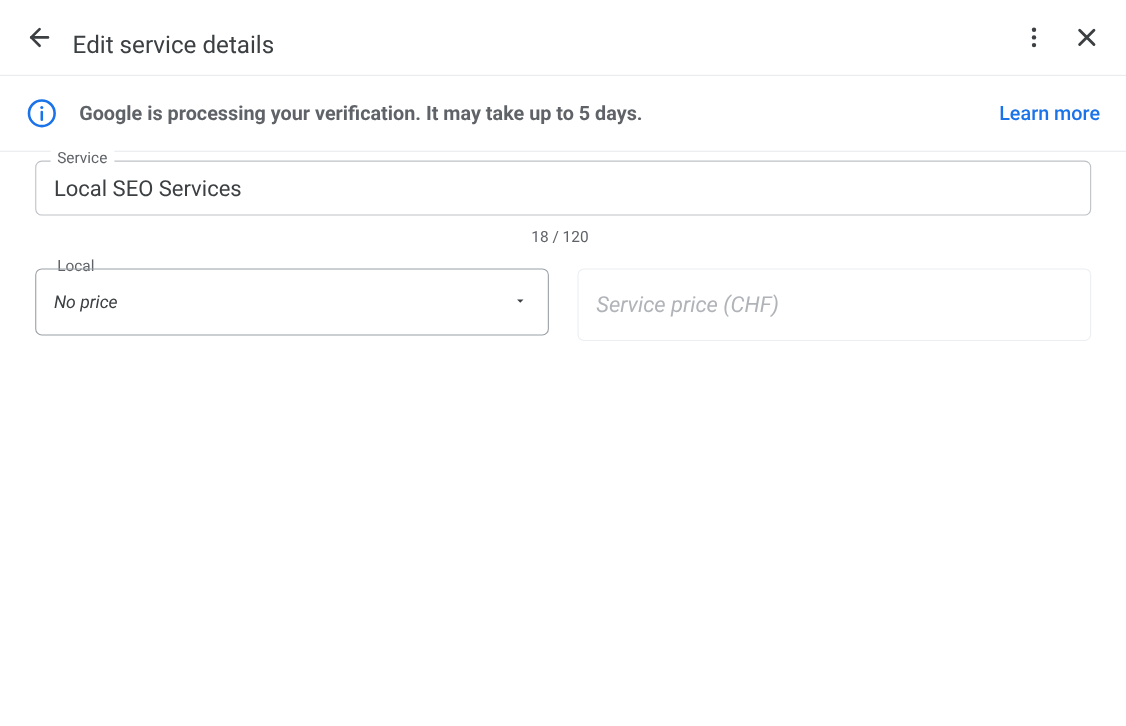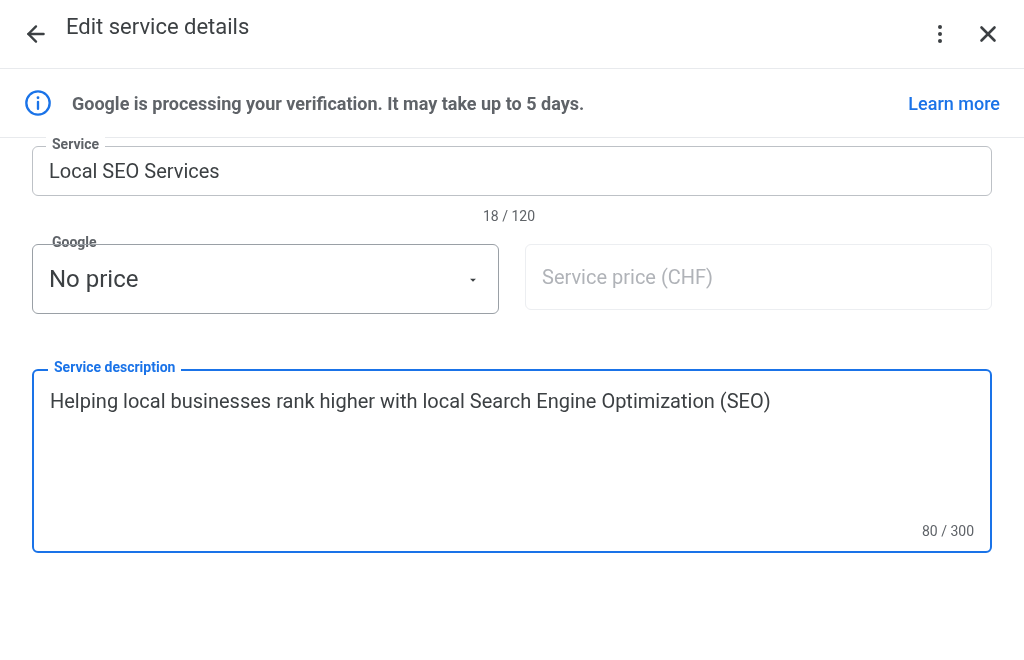--- a/index.html
+++ b/index.html
@@ -5,21 +5,21 @@
     * { box-sizing: border-box; margin: 0; padding: 0; }
     body {
       font-family: 'Google Sans', Roboto, Arial, sans-serif;
       background: #fff;
       color: #202124;
       width: 1024px;
       height: 660px;
     }
     .header {
       display: flex;
-      align-items: flex-start;
+      align-items: flex-end;
       padding: 14px 16px;
       border-bottom: 1px solid #e8eaed;
     }
     .back-btn {
       display: flex;
       align-items: center;
       justify-content: center;
       width: 40px;
       height: 40px;
       cursor: pointer;
@@ -80,21 +80,20 @@
       margin-bottom: 8px;
     }
     .field-label {
       position: absolute;
       top: -10px;
       left: 14px;
       background: #fff;
       padding: 0 6px;
       font-size: 14px;
       color: #5f6368;
-      font-weight: bold;
     }
     .field-label.focused { color: #1a73e8; }
     .text-input {
       width: 100%;
       border: 1px solid #bdc1c6;
       border-radius: 6px;
       padding: 12px 16px;
       font-size: 20px;
       color: #3c4043;
       outline: none;
@@ -112,39 +111,41 @@
       margin-top: 20px;
       margin-bottom: 55px;
     }
     .row .field-group { flex: 1; margin-bottom: 0; }
     .select-wrap {
       position: relative;
       width: 100%;
       border: 1px solid #9aa0a6;
       border-radius: 6px;
       padding: 20px 16px;
-      font-size: 24px;
-      color: #3c4043;
-      cursor: pointer;
+      font-size: 16px;
+      color: #3c4043;
+      cursor: pointer;
+      font-style: italic;
     }
     .select-wrap .chevron {
       position: absolute;
       right: 18px;
       top: 50%;
       transform: translateY(-50%);
       color: #3c4043;
     }
     .disabled-input {
       width: 100%;
       border: 1px solid #eceef1;
       border-radius: 6px;
       padding: 20px 16px;
       font-size: 20px;
       color: #b0b3b8;
       background: #fff;
+      font-style: italic;
     }
     .textarea-wrap {
       position: relative;
       border: 2px solid #1a73e8;
       border-radius: 6px;
       padding: 18px 16px 12px 16px;
       margin-top: 10px;
     }
     .textarea-wrap .field-label {
       top: -12px;
@@ -211,34 +212,29 @@
 <div class="form-body">
 
   <div class="field-group">
     <span class="field-label">Service</span>
     <input class="text-input" type="text" value="Local SEO Services" style="">
   </div>
   <div class="char-count">18 / 120</div>
 
   <div class="row">
     <div class="field-group">
-      <span class="field-label">Google</span>
+      <span class="field-label">Local</span>
       <div class="select-wrap">
         <span>No price</span>
         <span class="chevron">
           <svg width="14" height="14" viewBox="0 0 24 24" fill="currentColor">
               <polygon points="7 10 12 15 17 10"></polygon>
             </svg>
         </span>
       </div>
     </div>
     <div class="field-group">
       <div class="disabled-input">Service price (CHF)</div>
     </div>
   </div>
 
-  <div class="textarea-wrap">
-    <span class="field-label focused">Service description</span>
-    <textarea class="textarea" style="">Helping local businesses rank higher with local Search Engine Optimization (SEO)</textarea>
-    <div class="textarea-count">80 / 300</div>
-  </div>
 
 </div>
 
 </body></html>

